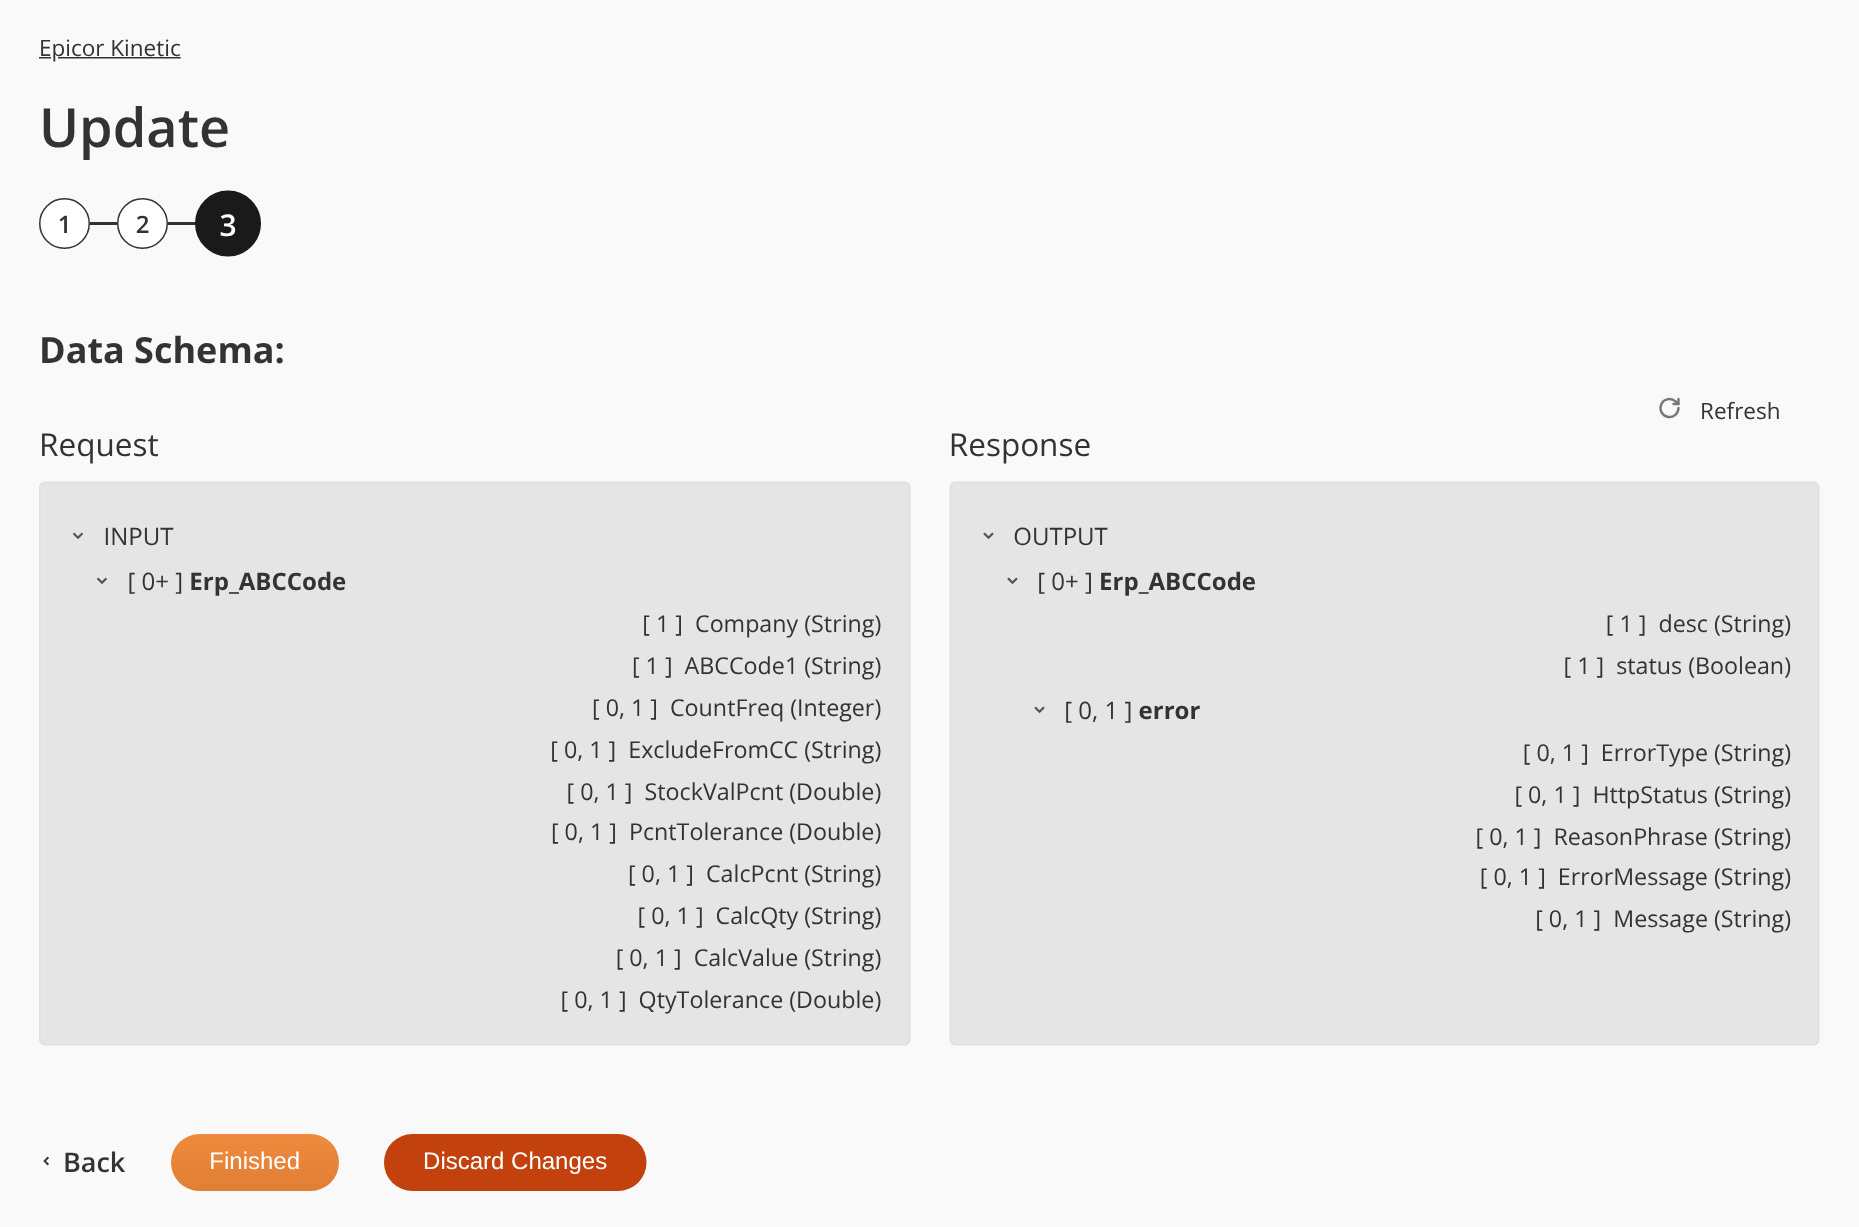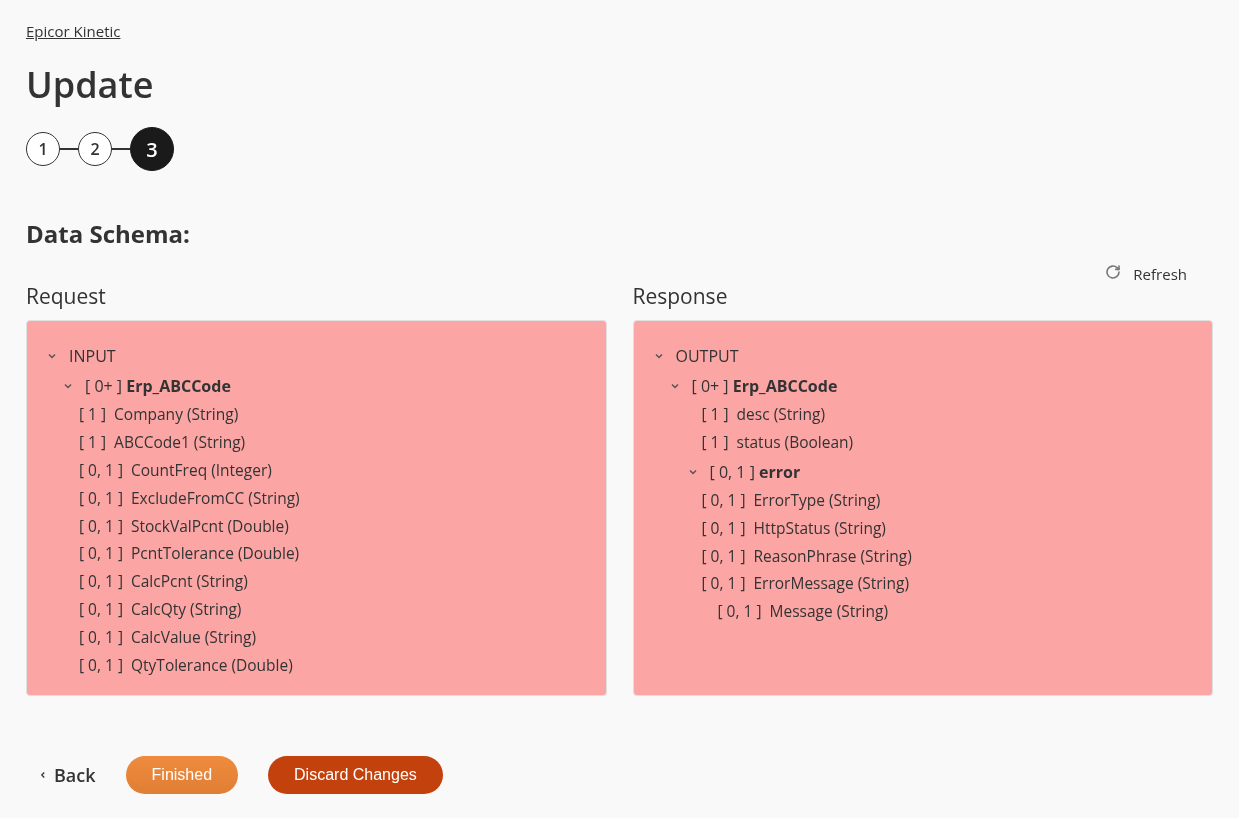--- a/index.html
+++ b/index.html
@@ -86,26 +86,27 @@
     flex: 1;
     min-width: 0;
   }
   .panel-label {
     font-size: 21px;
     color: #333;
     margin-bottom: 10px;
     font-weight: 400;
   }
   .panel {
-    background: #fca5a5;
+    background: #e5e5e5;
     border: 1px solid #e0e0e0;
     border-radius: 4px;
     padding: 20px 18px;
     height: 376px;
     overflow: hidden;
+    text-align: right;
   }
   .node {
     display: flex;
     align-items: center;
     gap: 10px;
     padding: 4px 0;
     font-size: 16px;
   }
   .chev {
     width: 14px;
@@ -124,21 +125,21 @@
     font-weight: 700;
   }
   .indent-1 { padding-left: 16px; }
   .indent-2 { padding-left: 34px; }
   .indent-3 { padding-left: 50px; }
   .indent-4 { padding-left: 66px; }
   .leaf  { line-height: 1.8; font-size: 15.5px; }
   .leaf .cardinality { margin-right: 4px; }
   .footer {
     position: absolute;
-    left: 38px;
+    left: 26px;
     right: 26px;
     bottom: 24px;
     display: flex;
     align-items: center;
     gap: 30px;
   }
   .back-btn {
     display: flex;
     align-items: center;
     gap: 6px;

